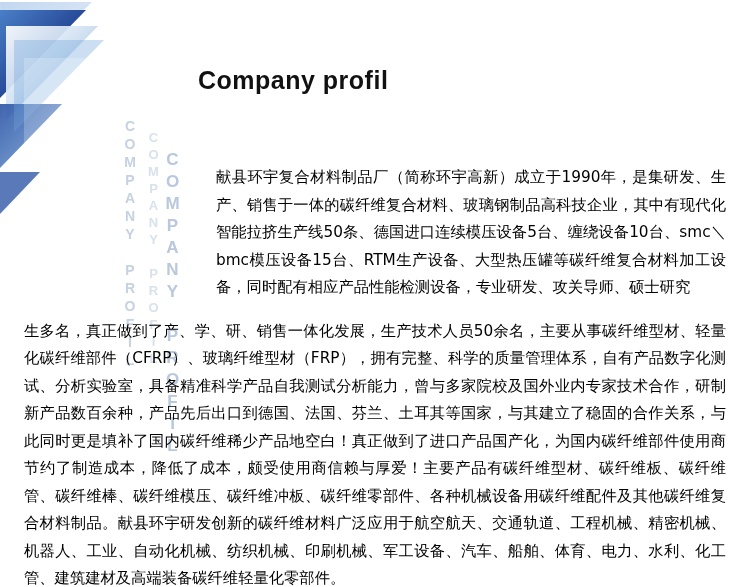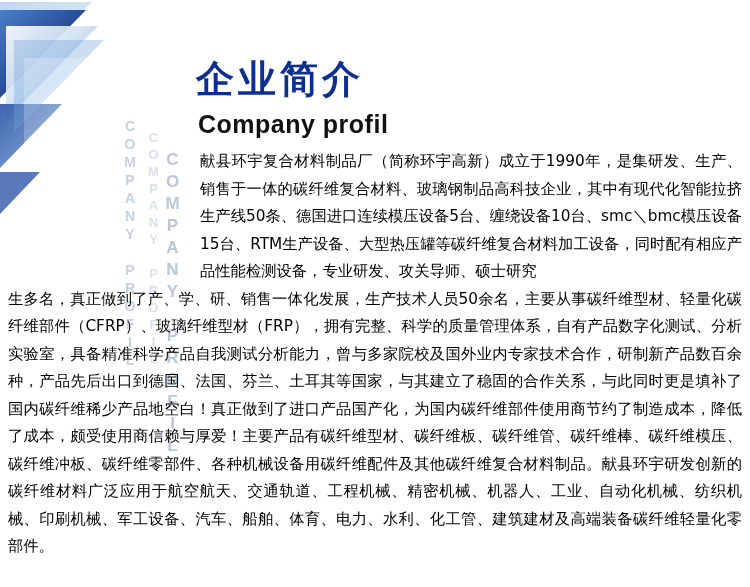--- a/index.html
+++ b/index.html
@@ -85,21 +85,21 @@
     top: 148px;
     width: 734px;
     font-family: "DejaVu Sans", "Liberation Sans", sans-serif;
     font-size: 15.3px;
     line-height: 27.5px;
     color: #000000;
     text-align: justify;
     text-justify: inter-ideograph;
   }
   .body-copy p {
-    margin: 0;
+    margin: 16px;
     text-indent: 0;
   }
   .indent-wrap {
     display: block;
     padding-left: 192px;
     text-indent: 0;
   }
 </style>
 </head>
 <body>
@@ -140,21 +140,20 @@
   <polygon points="0,96 120,96 0,220" fill="#ffffff" opacity="0.0"></polygon>
   <polygon points="14,40 104,40 14,132" fill="#6ea3da" opacity="0.35"></polygon>
   <polygon points="24,58 110,58 24,146" fill="#ffffff" opacity="0.22"></polygon>
 </svg>
 
 <div class="vertical-watermark">COMPANY PROFIL</div>
 <div class="vertical-watermark second">COMPANY PROFIL</div>
 <div class="vertical-watermark third">COMPANY PROFIL</div>
 
 <div class="title-block">
-  <h1 class="title-cn">企业简介</h1>
   <div class="title-en">Company profil</div>
 </div>
 
 <div class="body-copy">
   <p>
     <span class="indent-wrap">献县环宇复合材料制品厂（简称环宇高新）成立于1990年，是集研发、生产、销售于一体的碳纤维复合材料、玻璃钢制品高科技企业，其中有现代化智能拉挤生产线50条、德国进口连续模压设备5台、缠绕设备10台、smc＼bmc模压设备15台、RTM生产设备、大型热压罐等碳纤维复合材料加工设备，同时配有相应产品性能检测设备，专业研发、攻关导师、硕士研究</span>
   </p>
   <p>生多名，真正做到了产、学、研、销售一体化发展，生产技术人员50余名，主要从事碳纤维型材、轻量化碳纤维部件（CFRP）、玻璃纤维型材（FRP），拥有完整、科学的质量管理体系，自有产品数字化测试、分析实验室，具备精准科学产品自我测试分析能力，曾与多家院校及国外业内专家技术合作，研制新产品数百余种，产品先后出口到德国、法国、芬兰、土耳其等国家，与其建立了稳固的合作关系，与此同时更是填补了国内碳纤维稀少产品地空白！真正做到了进口产品国产化，为国内碳纤维部件使用商节约了制造成本，降低了成本，颇受使用商信赖与厚爱！主要产品有碳纤维型材、碳纤维板、碳纤维管、碳纤维棒、碳纤维模压、碳纤维冲板、碳纤维零部件、各种机械设备用碳纤维配件及其他碳纤维复合材料制品。献县环宇研发创新的碳纤维材料广泛应用于航空航天、交通轨道、工程机械、精密机械、机器人、工业、自动化机械、纺织机械、印刷机械、军工设备、汽车、船舶、体育、电力、水利、化工管、建筑建材及高端装备碳纤维轻量化零部件。</p>
 </div>
 

